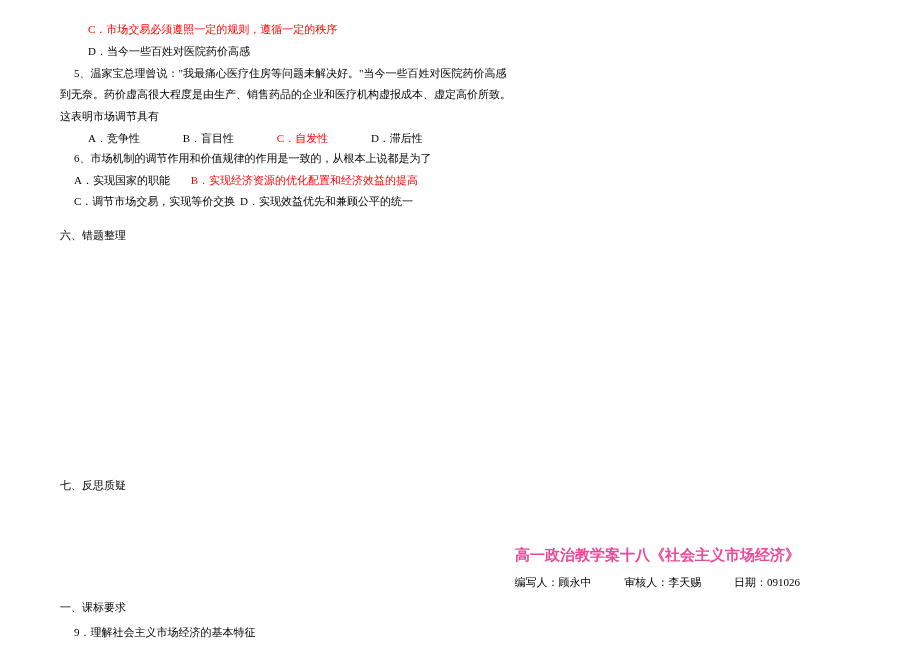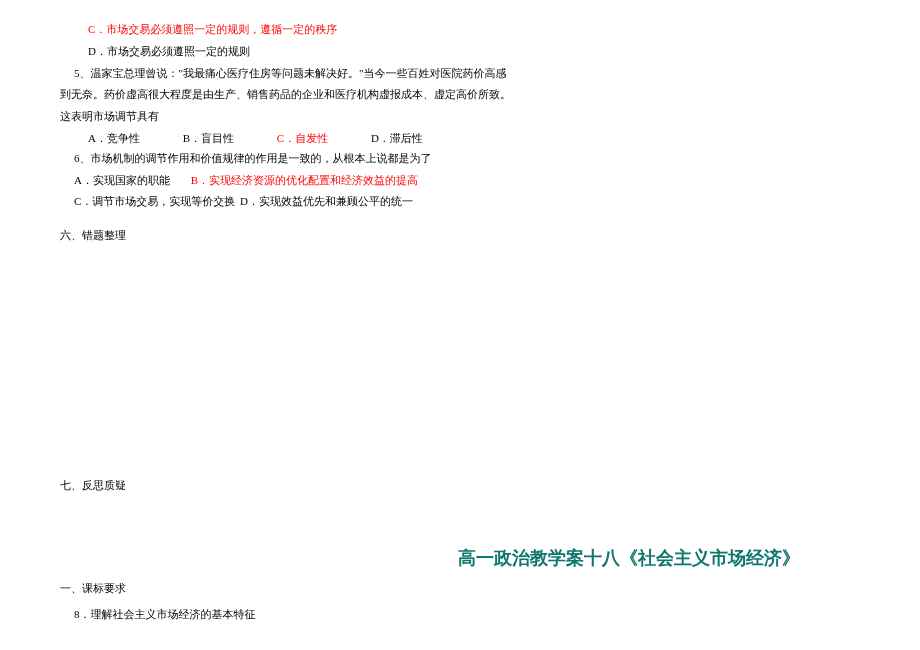--- a/index.html
+++ b/index.html
@@ -40,41 +40,41 @@
     }
     .big-gap-2 {
       height: 30px;
     }
     .title-block {
       text-align: right;
       padding-right: 60px;
       margin-top: 10px;
     }
     .main-title {
-      font-size: 18px;
+      font-size: 15px;
       font-weight: bold;
-      color: #0f766e;
+      color: #ec4899;
     }
     .subtitle {
       font-size: 11px;
       margin-top: 4px;
     }
     .option-row {
       padding-left: 28px;
     }
     .option-item {
       display: inline-block;
       margin-right: 40px;
     }
   </style>
 </head>
 <body>
 
 <div class="content-line indent-1 red">C．市场交易必须遵照一定的规则，遵循一定的秩序</div>
-<div class="content-line indent-1">D．市场交易必须遵照一定的规则</div>
+<div class="content-line indent-1">D．当今一些百姓对医院药价高感</div>
 
 <div class="content-line indent-2">5、温家宝总理曾说："我最痛心医疗住房等问题未解决好。"当今一些百姓对医院药价高感</div>
 <div class="content-line">到无奈。药价虚高很大程度是由生产、销售药品的企业和医疗机构虚报成本、虚定高价所致。</div>
 <div class="content-line">这表明市场调节具有</div>
 <div class="option-row">
   <span class="option-item">A．竞争性</span>
   <span class="option-item">B．盲目性</span>
   <span class="option-item red">C．自发性</span>
   <span class="option-item">D．滞后性</span>
 </div>
@@ -92,16 +92,21 @@
 <div class="section-heading">六、错题整理</div>
 
 <div class="big-gap"></div>
 
 <div class="section-heading">七、反思质疑</div>
 
 <div class="big-gap-2"></div>
 
 <div class="title-block">
   <div class="main-title">高一政治教学案十八《社会主义市场经济》</div>
+  <div class="subtitle">
+    <span>编写人：</span><span>顾永中</span>
+    <span style="margin-left:30px;">审核人：</span><span>李天赐</span>
+    <span style="margin-left:30px;">日期：</span><span>091026</span>
+  </div>
 </div>
 
 <div class="section-heading" style="margin-top:5px;">一、课标要求</div>
-<div class="content-line indent-2">8．理解社会主义市场经济的基本特征</div>
+<div class="content-line indent-2">9．理解社会主义市场经济的基本特征</div>
 
 </body></html>

